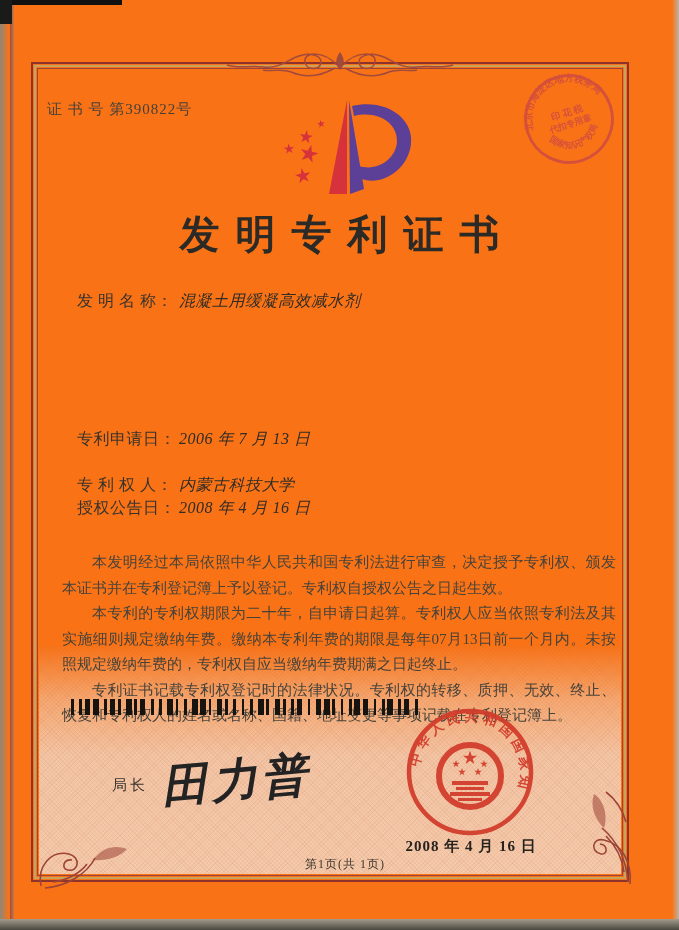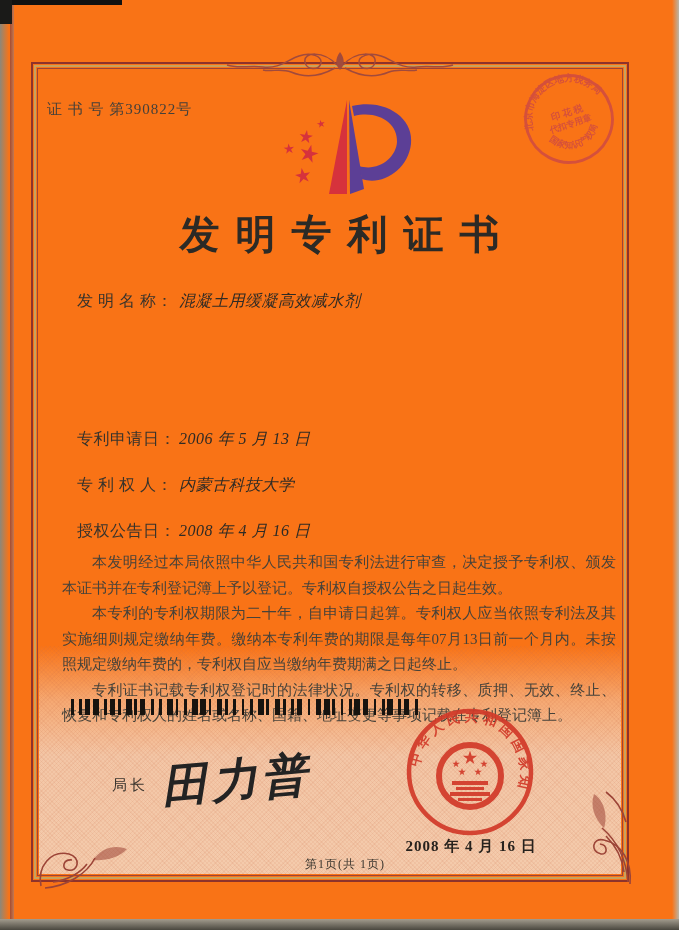--- a/index.html
+++ b/index.html
@@ -141,27 +141,27 @@
   </svg>
 
   <h1 class="title">发明专利证书</h1>
 
   <div class="f-row" style="top:291px">
     <span class="f-label">发 明 名 称：</span>
     <span class="f-value">混凝土用缓凝高效减水剂</span>
   </div>
   <div class="f-row" style="top:429px">
     <span class="f-label">专利申请日：</span>
-    <span class="f-value">2006 年 5 月 13 日</span>
+    <span class="f-value">2006 年 7 月 13 日</span>
   </div>
   <div class="f-row" style="top:475px">
     <span class="f-label">专 利 权 人：</span>
     <span class="f-value">内蒙古科技大学</span>
   </div>
-  <div class="f-row" style="top:521px">
+  <div class="f-row" style="top:498px">
     <span class="f-label">授权公告日：</span>
     <span class="f-value">2008 年 4 月 16 日</span>
   </div>
 
   <div class="body-text">
     <p>本发明经过本局依照中华人民共和国专利法进行审查，决定授予专利权、颁发本证书并在专利登记簿上予以登记。专利权自授权公告之日起生效。</p>
     <p>本专利的专利权期限为二十年，自申请日起算。专利权人应当依照专利法及其实施细则规定缴纳年费。缴纳本专利年费的期限是每年07月13日前一个月内。未按照规定缴纳年费的，专利权自应当缴纳年费期满之日起终止。</p>
     <p>专利证书记载专利权登记时的法律状况。专利权的转移、质押、无效、终止、恢复和专利权人的姓名或名称、国籍、地址变更等事项记载在专利登记簿上。</p>
   </div>
 

